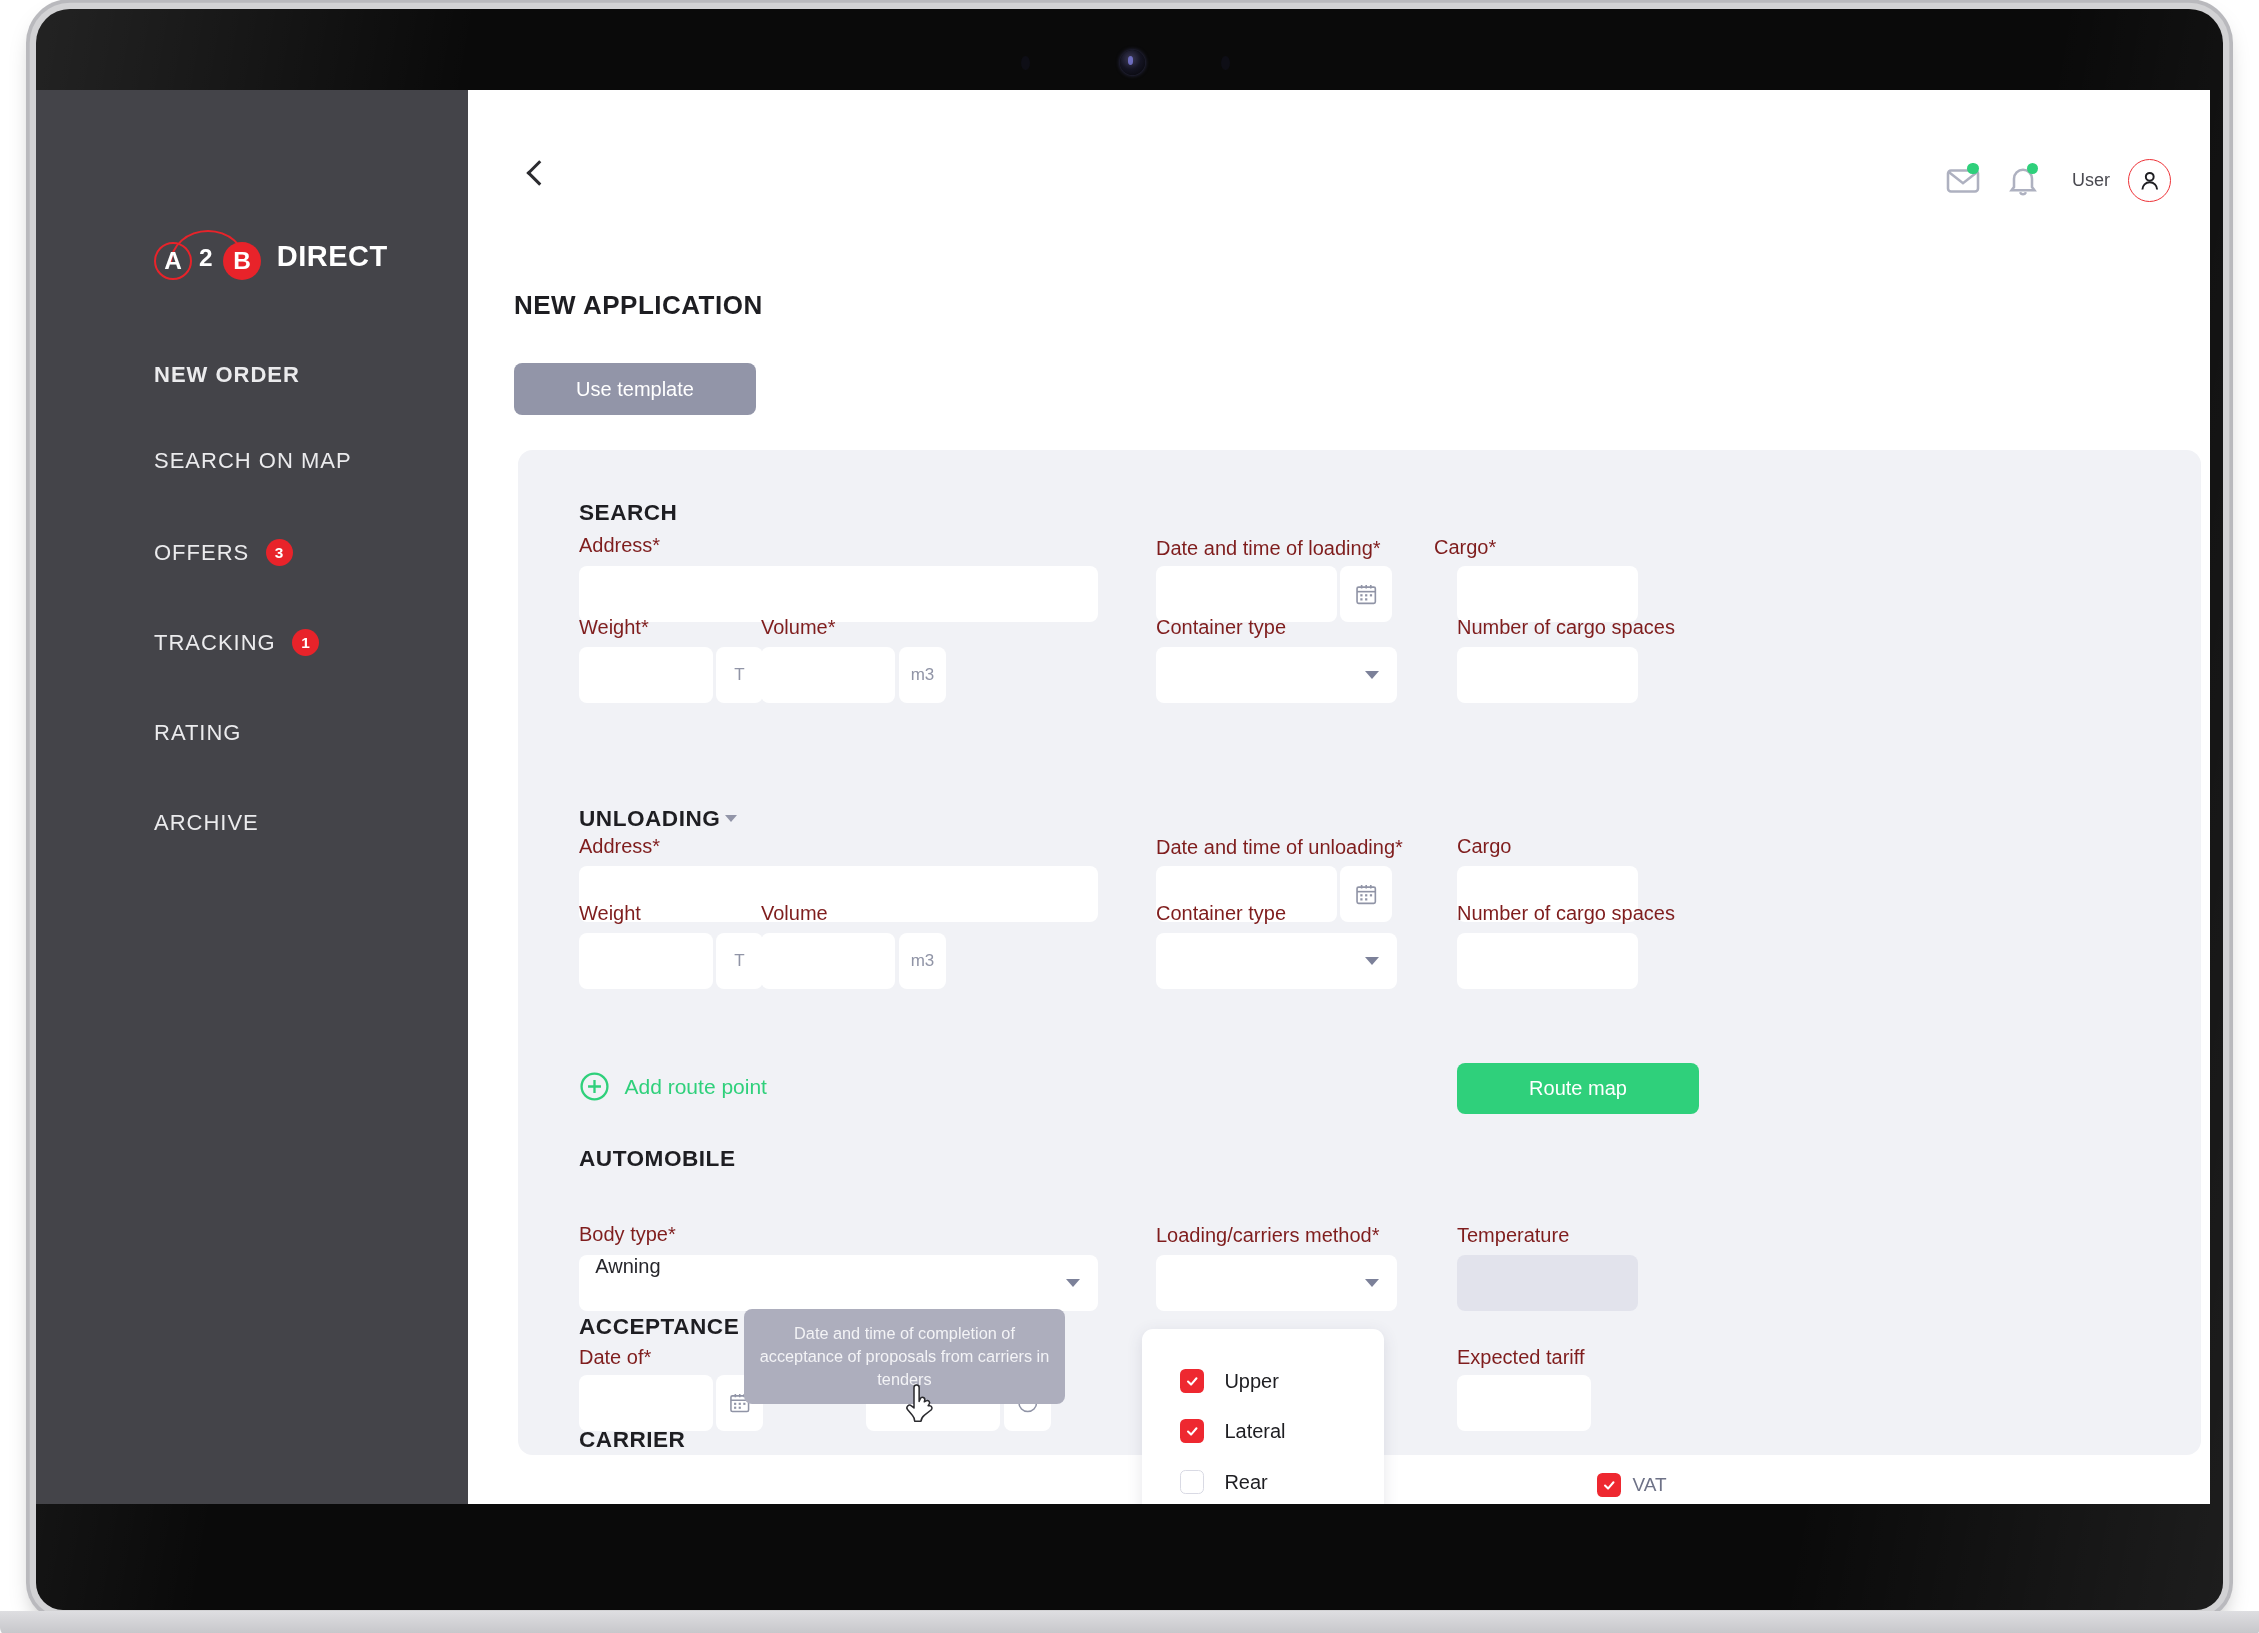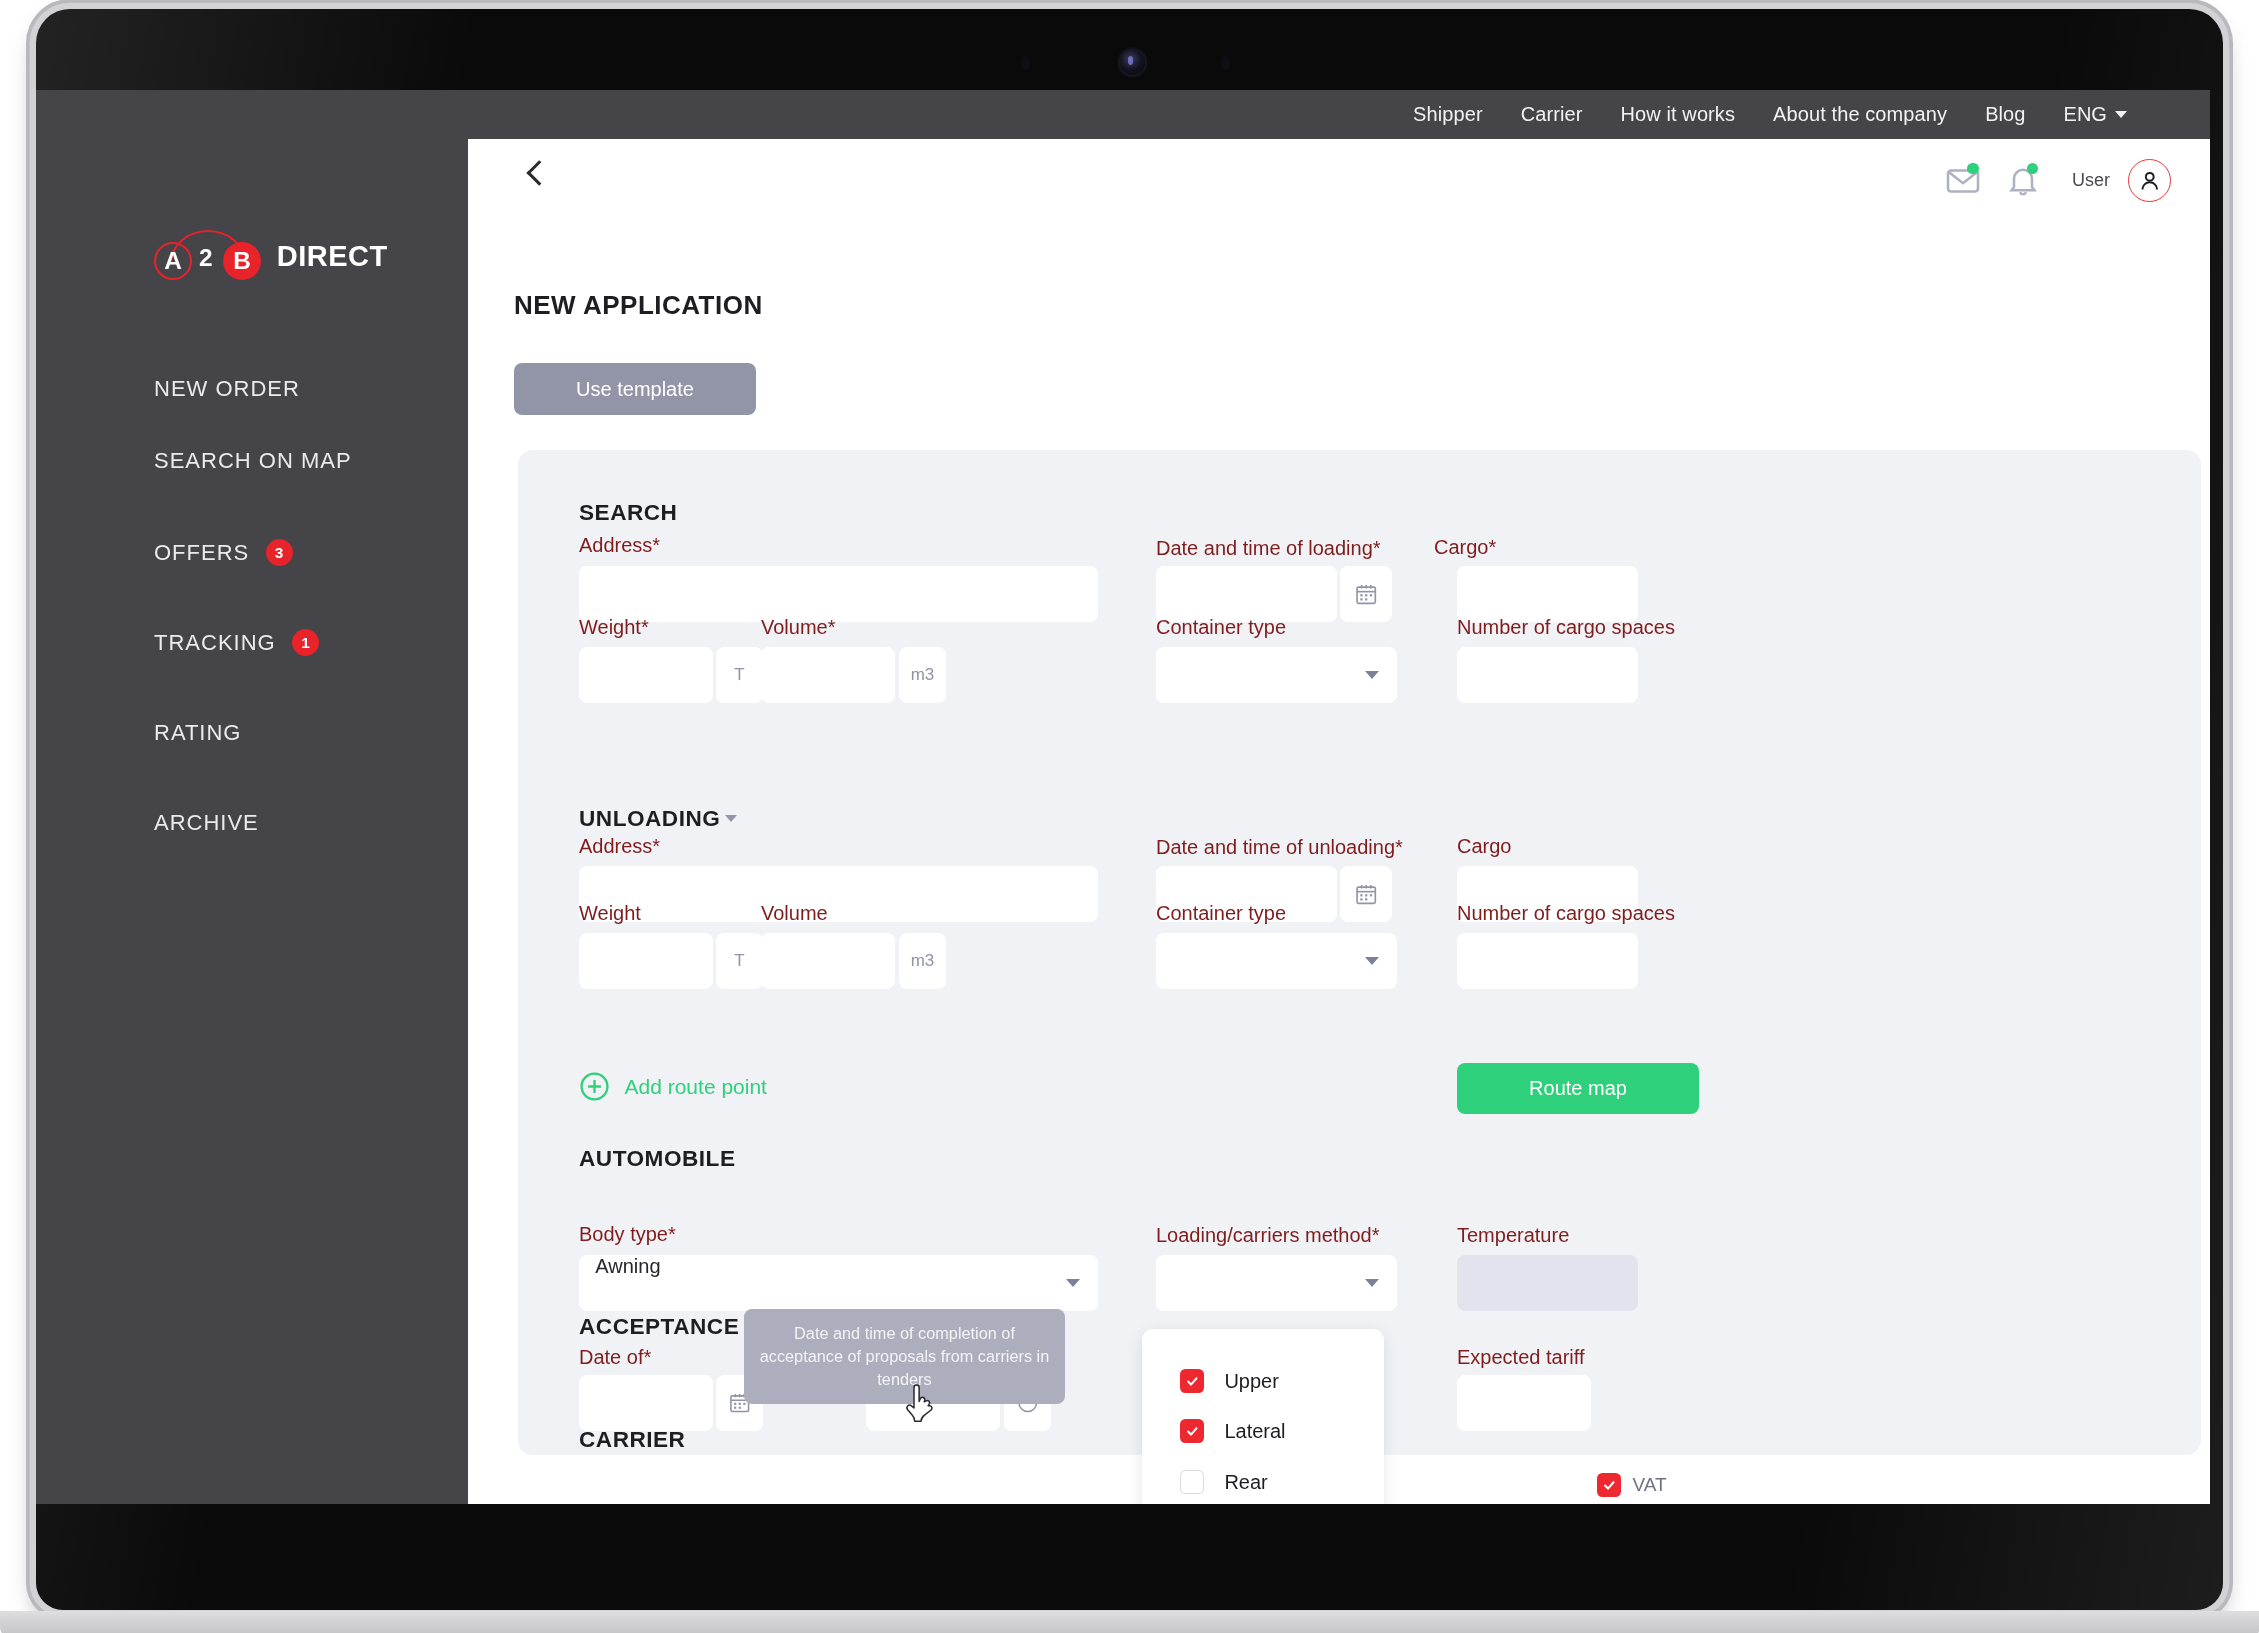--- a/index.html
+++ b/index.html
@@ -271,44 +271,33 @@
   <div id="device-bezel-sheen"></div>
 
   <div id="camera-cluster">
     <div class="cam-lens" id="cam-sensor-l"></div>
     <div class="cam-lens" id="cam-main"></div>
     <div class="cam-lens" id="cam-sensor-r"></div>
   </div>
 
   <div id="screen">
 
-    <div id="top-nav">
-      <span class="topnav-link">Shipper</span>
-      <span class="topnav-link">Carrier</span>
-      <span class="topnav-link">How it works</span>
-      <span class="topnav-link">About the company</span>
-      <span class="topnav-link">Blog</span>
-      <span id="lang-select">
-        <span class="lbl">ENG</span>
-        <span class="caret-down"></span>
-      </span>
-    </div>
 
     <div id="sidebar">
       <div id="logo">
         <div id="logo-mark">
           <div id="logo-arc"></div>
           <div class="logo-circ" id="logo-a">A</div>
           <div id="logo-2">2</div>
           <div class="logo-circ" id="logo-b">B</div>
         </div>
         <div id="logo-word">DIRECT</div>
       </div>
 
-      <div class="nav-item" style="top:286px;">
+      <div class="nav-item" style="top:272px;font-weight:bold;">
         <span class="nav-label">NEW ORDER</span>
       </div>
       <div class="nav-item" style="top:358px;">
         <span class="nav-label">SEARCH ON MAP</span>
       </div>
       <div class="nav-item" style="top:449px;">
         <span class="nav-label">OFFERS</span>
         <span class="nav-badge">3</span>
       </div>
       <div class="nav-item" style="top:539px;">

